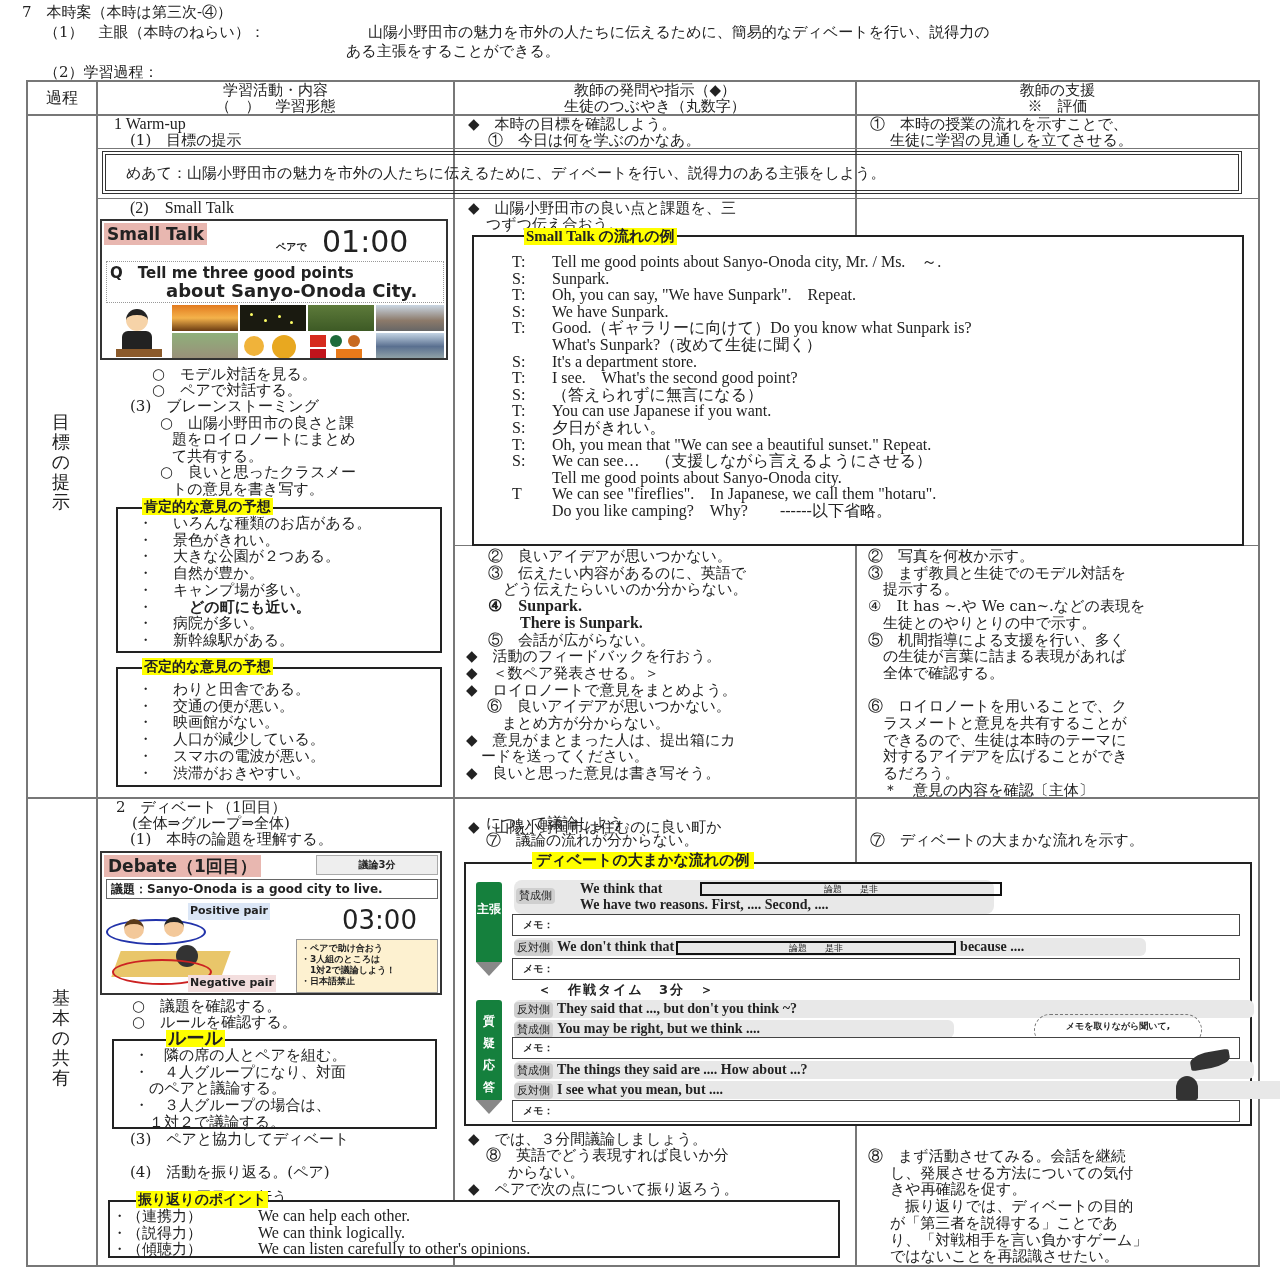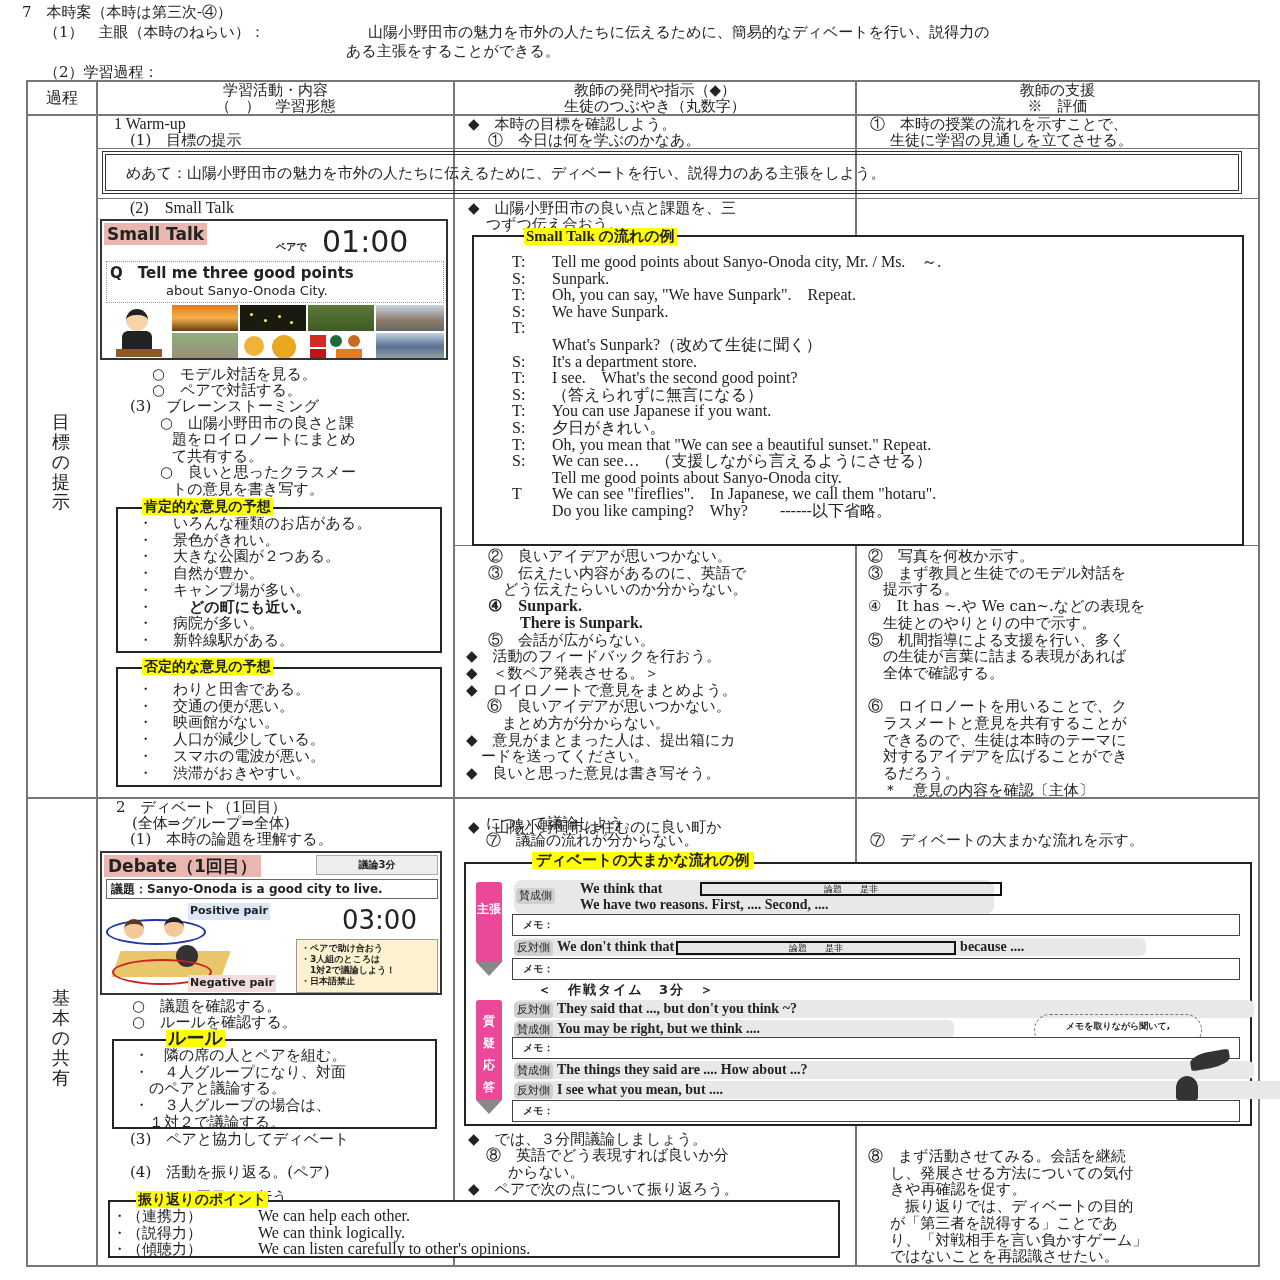--- a/index.html
+++ b/index.html
@@ -20,21 +20,21 @@
   .sans { font-family: "DejaVu Sans", "Liberation Sans", sans-serif; }
   .dlg { position: absolute; left: 512px; top: 254px; width: 700px; font-family: "Liberation Serif", serif; font-size: 16px; line-height: 16.6px; }
   .dlg .row { display: flex; white-space: nowrap; }
   .dlg .sp { width: 40px; flex: none; }
   .slide { position: absolute; border: 2px solid #333; background: #fff; overflow: hidden; }
   .photo { position: absolute; }
   .flow-row { position: absolute; background: #e8e8e8; border-radius: 6px; height: 18px; font-family: "Liberation Serif", serif; font-size: 14px; line-height: 18px; white-space: nowrap; }
   .tag { display: inline-block; background: #cfcfcf; border-radius: 4px; font-size: 11px; padding: 0 3px; margin-right: 4px; font-family: "DejaVu Sans", sans-serif; line-height: 16px; }
   .memo { position: absolute; border: 1px solid #444; background: #fff; height: 22px; font-size: 10px; font-family: "DejaVu Sans", sans-serif; padding-left: 10px; line-height: 20px; font-weight: bold; }
   .blank { display: inline-block; border: 2px solid #111; height: 14px; vertical-align: middle; font-size: 9px; text-align: center; line-height: 10px; font-family: "DejaVu Sans", sans-serif; }
-  .arrow-bar { position: absolute; width: 26px; background: #ec4899; color: #fff; font-family: "DejaVu Sans", sans-serif; font-size: 12px; text-align: center; font-weight: bold; }
+  .arrow-bar { position: absolute; width: 26px; background: #15803d; color: #fff; font-family: "DejaVu Sans", sans-serif; font-size: 12px; text-align: center; font-weight: bold; }
 </style>
 </head>
 <body>
 
 <div class="abs hdr" style="left:22px;top:4px;">7　本時案（本時は第三次-④）</div>
 <div class="abs hdr" style="left:44px;top:24px;">（1）　主眼（本時のねらい）：</div>
 <div class="abs hdr" style="left:368px;top:24px;">山陽小野田市の魅力を市外の人たちに伝えるために、簡易的なディベートを行い、説得力の</div>
 <div class="abs hdr" style="left:346px;top:43px;">ある主張をすることができる。</div>
 <div class="abs hdr" style="left:44px;top:64px;">（2）学習過程：</div>
 
@@ -89,21 +89,21 @@
 </div>
 
 <div class="cell-text serif-en" style="left:130px;top:200px;">(2)　Small Talk</div>
 
 <div class="slide" style="left:100px;top:219px;width:348px;height:141px;">
   <div class="sans" style="position:absolute;left:2px;top:2px;background:#e8b7b0;font-size:17px;font-weight:bold;padding:1px 3px;line-height:20px;">Small Talk</div>
   <div class="sans" style="position:absolute;left:174px;top:18px;font-size:10px;font-weight:bold;">ペアで</div>
   <div class="sans" style="position:absolute;left:220px;top:4px;font-size:30px;line-height:34px;">01:00</div>
   <div style="position:absolute;left:4px;top:40px;width:338px;height:42px;border:1px dotted #999;"></div>
   <div class="sans" style="position:absolute;left:8px;top:44px;font-size:15px;font-weight:bold;white-space:nowrap;">Q　Tell me three good points</div>
-  <div class="sans" style="position:absolute;left:64px;top:62px;font-size:13px;font-weight:normal;white-space:nowrap;">about Sanyo-Onoda City.</div>
+  <div class="sans" style="position:absolute;left:64px;top:62px;font-size:18px;font-weight:bold;white-space:nowrap;">about Sanyo-Onoda City.</div>
 
   <div style="position:absolute;left:14px;top:88px;width:46px;height:50px;">
     <div style="position:absolute;left:10px;top:0;width:22px;height:22px;border-radius:50%;background:#f6d3a8;border-top:6px solid #222;"></div>
     <div style="position:absolute;left:6px;top:22px;width:30px;height:22px;background:#222;border-radius:6px 6px 0 0;"></div>
     <div style="position:absolute;left:0;top:40px;width:46px;height:8px;background:#8b5a2b;"></div>
   </div>
 
   <div class="photo" style="left:70px;top:84px;width:66px;height:26px;background:linear-gradient(#e27a1e,#f4b24b 50%,#6a3b12);"></div>
   <div class="photo" style="left:138px;top:84px;width:66px;height:26px;background:#1a1a10;">
     <div style="position:absolute;left:10px;top:8px;width:3px;height:3px;background:#ff6;border-radius:50%;"></div>
@@ -178,20 +178,21 @@
   <div class="row">
       <span class="sp">T:</span>
       <span>Oh, you can say, "We have Sunpark".　Repeat.</span>
     </div>
   <div class="row">
       <span class="sp">S:</span>
       <span>We have Sunpark.</span>
     </div>
   <div class="row">
       <span class="sp">T:</span>
+      <span>Good.（ギャラリーに向けて）Do you know what Sunpark is?</span>
     </div>
   <div class="row">
       <span class="sp"></span>
       <span>What's Sunpark?（改めて生徒に聞く）</span>
     </div>
   <div class="row">
       <span class="sp">S:</span>
       <span>It's a department store.</span>
     </div>
   <div class="row">

